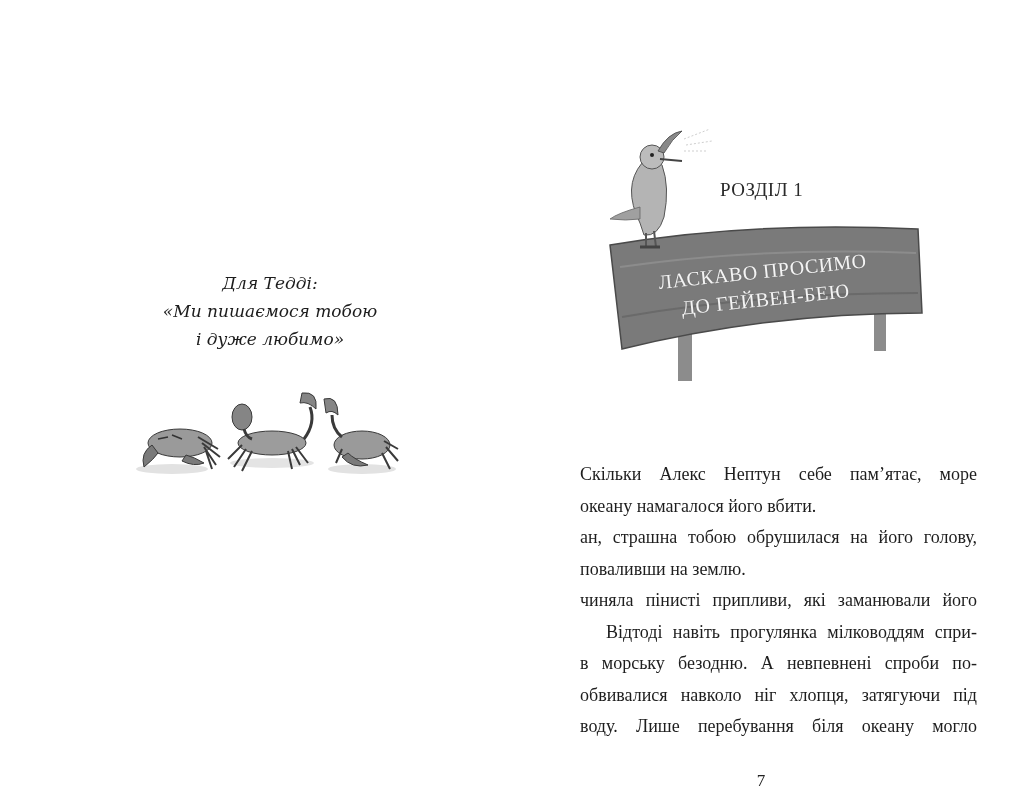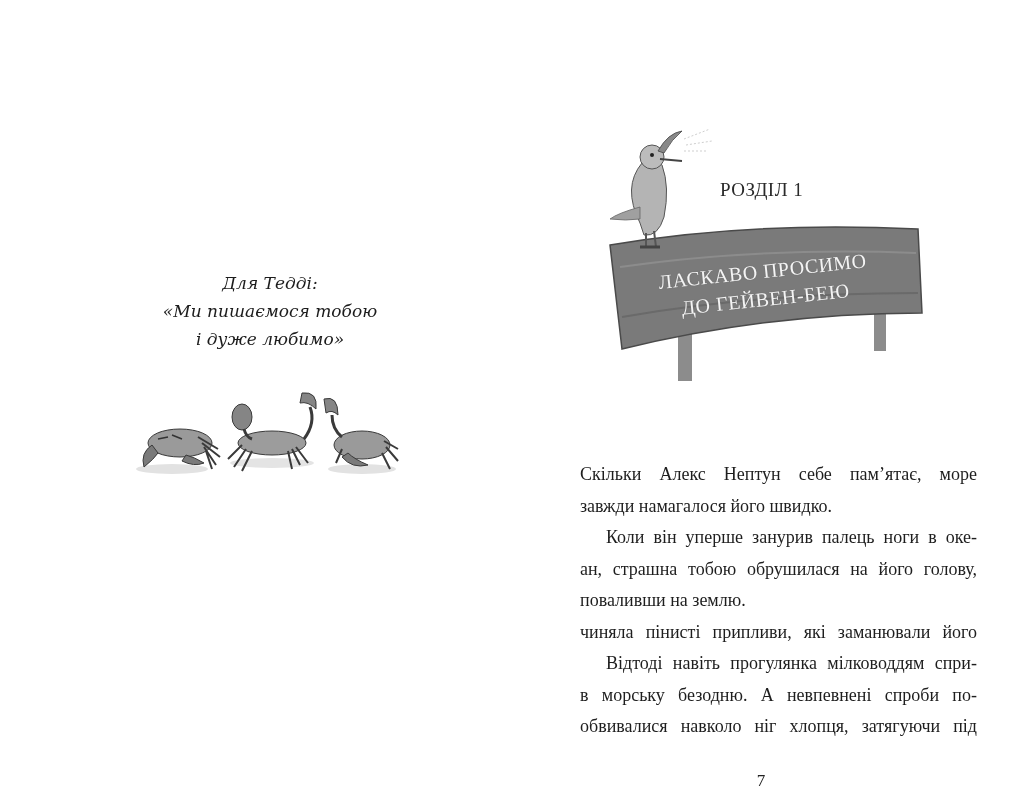--- a/index.html
+++ b/index.html
@@ -91,24 +91,24 @@
     </g>
   </svg>
   <div class="chapter-label">РОЗДІЛ 1</div>
   <div class="sign-text">
     <div>ЛАСКАВО ПРОСИМО</div>
     <div>ДО ГЕЙВЕН-БЕЮ</div>
   </div>
 
   <div class="body-text" id="body-text">
       <span class="line">Скільки Алекс Нептун себе пам’ятає, море</span>
-      <span class="line last">завжди намагалося його швидко.</span>
-      <span class="line indent">Коли він уперше занурив палець ноги в оке-</span>
+      <span class="line last">океану намагалося його вбити.</span>
       <span class="line">ан, страшна тобою обрушилася на його голову,</span>
       <span class="line last">поваливши на землю.</span>
       <span class="line">чиняла пінисті припливи, які заманювали його</span>
       <span class="line indent">Відтоді навіть прогулянка мілководдям спри-</span>
       <span class="line">в морську безодню. А невпевнені спроби по-</span>
       <span class="line">обвивалися навколо ніг хлопця, затягуючи під</span>
+      <span class="line">воду. Лише перебування біля океану могло</span>
     </div>
 
   <div class="page-number">7</div>
 </div>
 
 </body></html>

